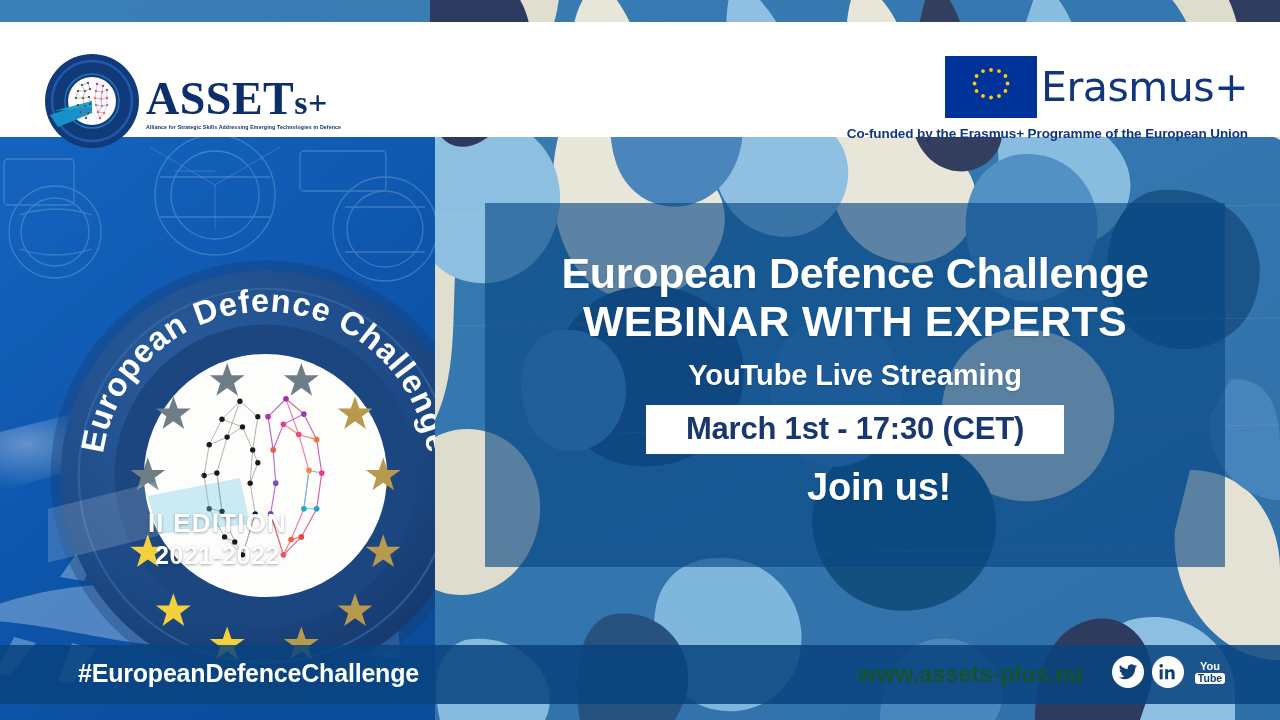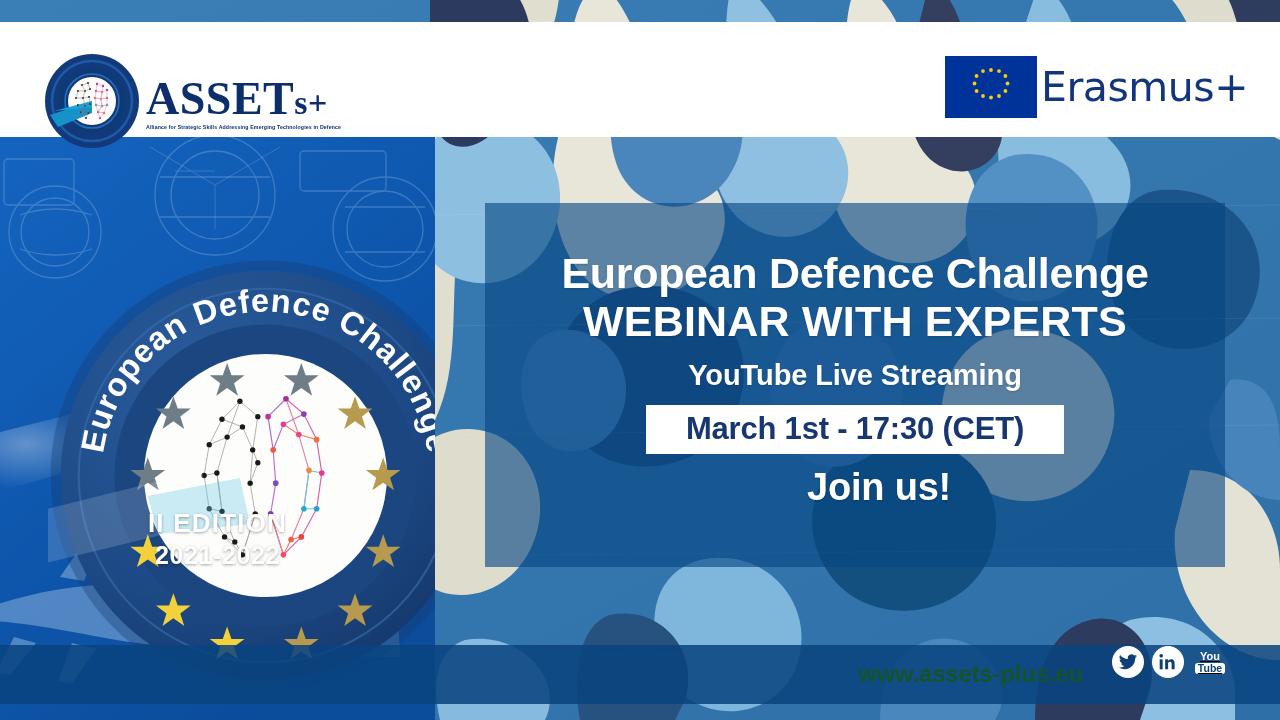--- a/index.html
+++ b/index.html
@@ -109,21 +109,21 @@
     background:rgba(9,68,127,0.86); z-index:22;
   }
   .hashtag {
     position:absolute; left:78px; top:14px;
     color:#ffffff; font-weight:bold; font-size:25px; letter-spacing:-0.2px;
   }
   .weburl {
     position:absolute; left:858px; top:15px;
     color:#14532d; font-weight:bold; font-size:24px; letter-spacing:-0.2px;
   }
-  .socials { position:absolute; left:1112px; top:1px; display:flex; gap:8px; align-items:center;text-decoration:underline; }
+  .socials { position:absolute; left:1112px; top:11px; display:flex; gap:8px; align-items:center; }
   .soc { width:32px; height:32px; border-radius:50%; background:#ffffff;
          display:flex; align-items:center; justify-content:center; }
   .soc svg { display:block; }
   .yt-badge { width:36px; height:32px; display:flex; flex-direction:column;
               align-items:center; justify-content:center; }
   .yt-you { color:#ffffff; font-size:11px; font-weight:bold; line-height:11px; }
   .yt-tube { background:#ffffff; color:#0b3f73; font-size:10.5px; font-weight:bold;
              line-height:11px; padding:0 3px; border-radius:3px; margin-top:1px; }
 </style>
 </head>
@@ -273,20 +273,21 @@
                 <circle cx="38" cy="40" r="1.9"></circle>
               <circle cx="31.6" cy="35" r="1.9"></circle>
                 <circle cx="29.5" cy="27.5" r="1.9"></circle>
               <circle cx="31.6" cy="20" r="1.9"></circle>
                 <circle cx="38" cy="15.1" r="1.9"></circle>
             </g>
           </svg>
         </div>
         <div class="erasmus-word">Erasmus+</div>
       </div>
+      <div class="cofund-text">Co-funded by the Erasmus+ Programme of the European Union</div>
     </div>
   </div>
 
   <div class="left-panel">
     <svg viewBox="0 0 435 583" xmlns="http://www.w3.org/2000/svg">
       <defs>
         <linearGradient id="lp" x1="0" y1="0" x2="0.6" y2="1">
           <stop offset="0%" stop-color="#1668c4"></stop>
             <stop offset="55%" stop-color="#0f57ad"></stop>
           <stop offset="100%" stop-color="#0b4a96"></stop>
@@ -454,20 +455,21 @@
     <div class="tp-inner">
       <div class="t-line1">European Defence Challenge</div>
       <div class="t-line2">WEBINAR WITH EXPERTS</div>
       <div class="t-sub">YouTube Live Streaming</div>
       <div class="date-box"><span>March 1st - 17:30 (CET)</span></div>
       <div class="t-join">Join us!</div>
     </div>
   </div>
 
   <div class="bottom-bar">
+    <div class="hashtag">#EuropeanDefenceChallenge</div>
     <div class="weburl">www.assets-plus.eu</div>
     <div class="socials">
       <a class="soc">
         <svg width="20" height="20" viewBox="0 0 24 24" xmlns="http://www.w3.org/2000/svg">
           <path fill="#103f78" d="M23 4.9c-.8.4-1.7.6-2.6.8a4.6 4.6 0 0 0 2-2.5c-.9.5-1.9.9-2.9 1.1a4.5 4.5 0 0 0-7.7 4.1A12.8 12.8 0 0 1 2.5 3.6a4.5 4.5 0 0 0 1.4 6 4.4 4.4 0 0 1-2-.6v.1c0 2.2 1.5 4 3.6 4.4a4.5 4.5 0 0 1-2 .1 4.5 4.5 0 0 0 4.2 3.1A9 9 0 0 1 1 18.6a12.7 12.7 0 0 0 6.9 2c8.3 0 12.8-6.9 12.8-12.8v-.6c.9-.6 1.7-1.5 2.3-2.4z"></path>
         </svg>
       </a>
       <a class="soc">
         <svg width="20" height="20" viewBox="0 0 24 24" xmlns="http://www.w3.org/2000/svg">
           <rect x="2" y="8.8" width="3.6" height="12" fill="#103f78"></rect>

